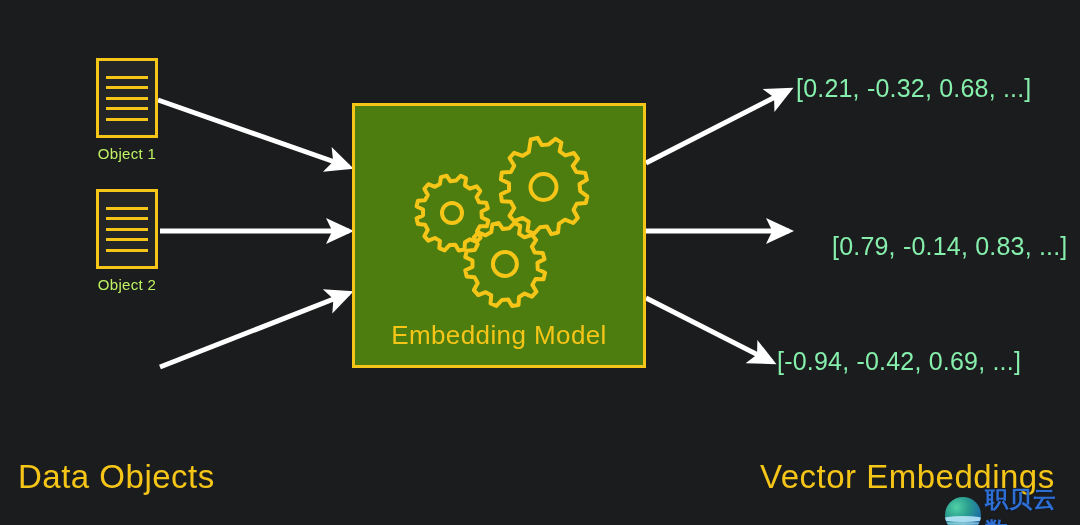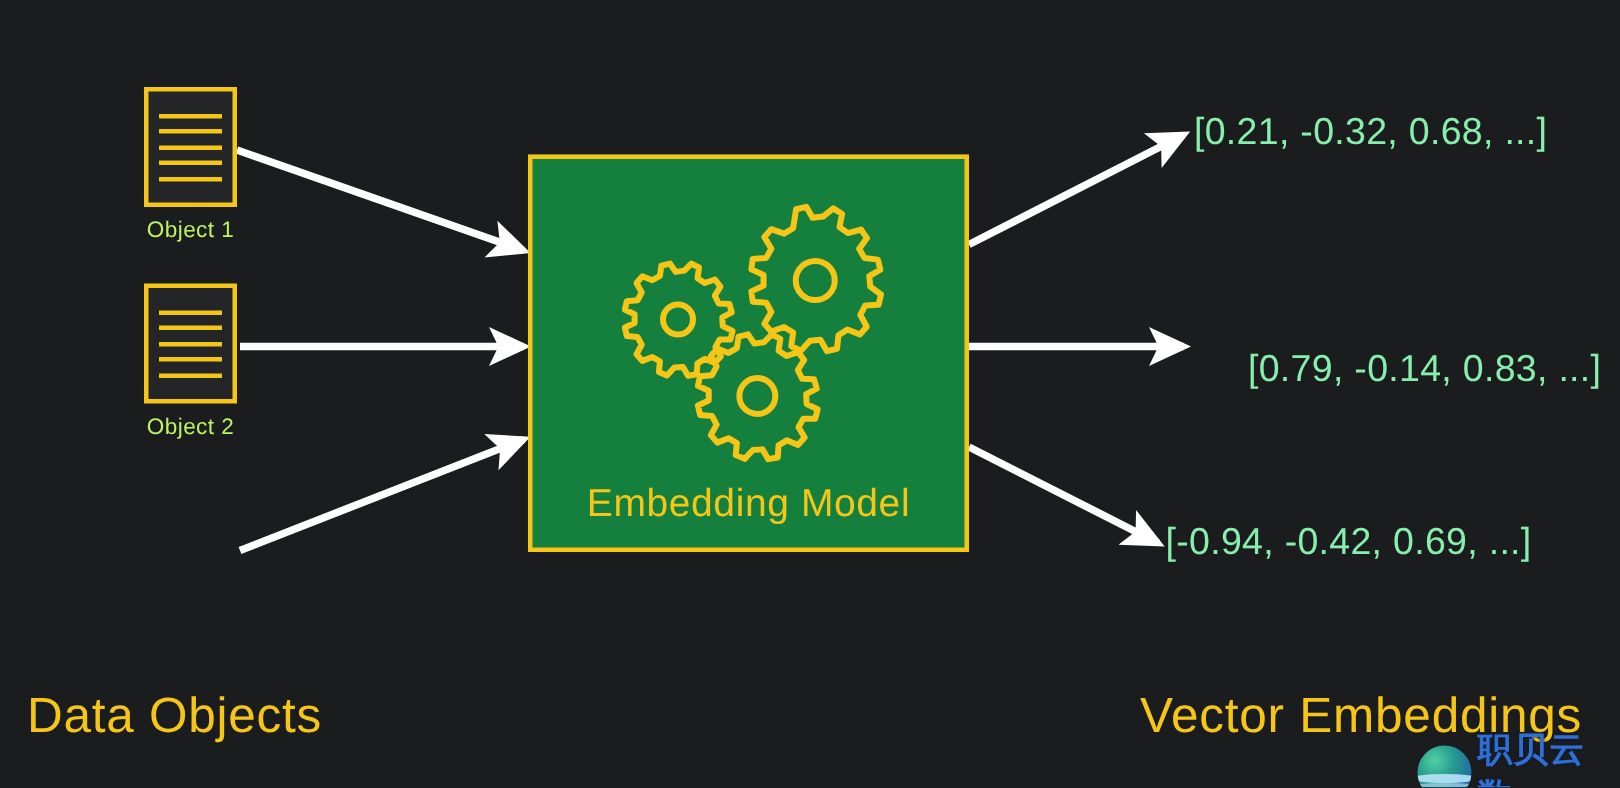--- a/index.html
+++ b/index.html
@@ -56,21 +56,21 @@
 
   
   #model-box {
     position: absolute;
     left: 352px;
     top: 103px;
     width: 294px;
     height: 265px;
     box-sizing: border-box;
     border: 3px solid #F5C518;
-    background: #15803d;
+    background: #4d7c0f;
     padding-left: 16px;
   }
   #gears-wrap {
     position: absolute;
     left: 50%;
     top: 14px;
     transform: translateX(-50%);
     width: 230px;
     height: 200px;
   }

